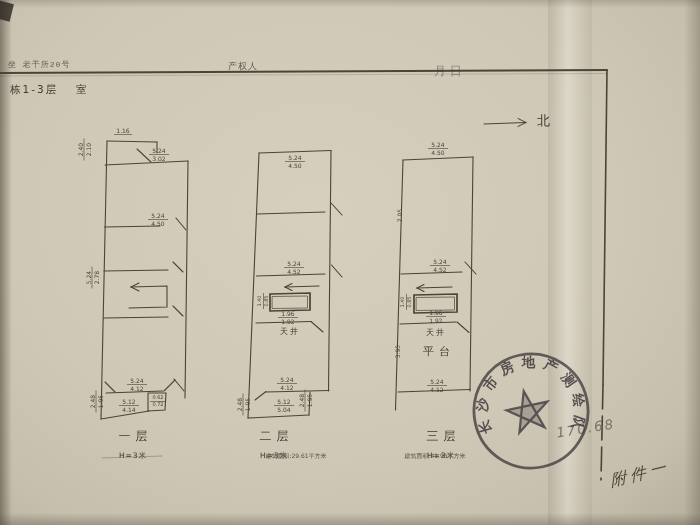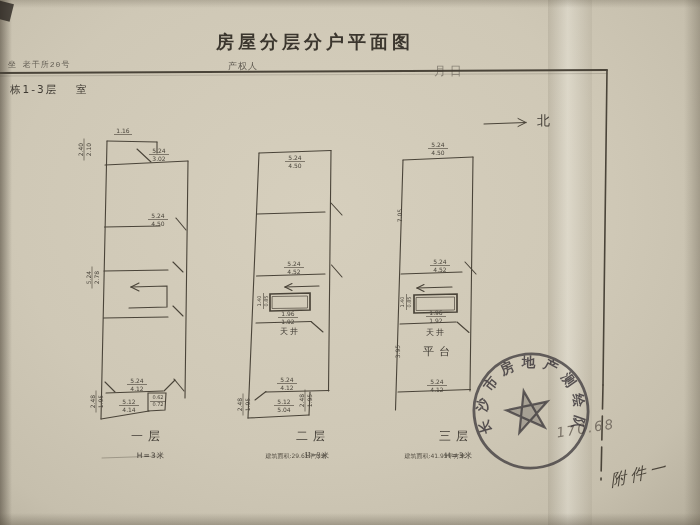--- a/index.html
+++ b/index.html
@@ -30,21 +30,21 @@
   .dim .n{display:block;border-bottom:1px solid rgba(70,64,54,.6);padding:0 1px;}
   .dim .d{display:block;}
   .dim.rot{width:22px;transform:rotate(-90deg);}
   .dim.tiny{width:16px;font-size:5px;line-height:5.5px;}
   .dim-s{position:absolute;width:22px;color:#4a453c;font-size:6px;line-height:7px;text-align:center;}
   .dim-s.ul{border-bottom:0;}
   .dim-s.ul span{border-bottom:1px solid rgba(70,64,54,.6);padding:0 2px;}
   .dim-s.rot{transform:rotate(-90deg);}
   .roomlabel{position:absolute;font-size:8px;letter-spacing:2px;color:#3f3a33;margin-top:29px;}
   .terrace{position:absolute;font-size:11px;letter-spacing:5px;color:#3f3a33;}
-  .cap{position:absolute;width:64px;text-align:right;color:#3f3a33;}
+  .cap{position:absolute;width:64px;text-align:center;color:#3f3a33;}
   .cap .f{font-size:12px;letter-spacing:5px;padding-left:5px;}
   .cap .h{font-size:7.5px;letter-spacing:1px;margin-top:6px;}
   .note{position:absolute;width:100px;text-align:center;font-size:6px;color:#565045;letter-spacing:0;}
   .hand1{left:556px;top:420px;font-size:13.5px;color:#7a7267;transform:rotate(-9deg);font-style:italic;letter-spacing:2px;}
   .hand2{left:610px;top:464px;font-size:16px;color:#4a443a;transform:rotate(-14deg) skewX(-8deg);
          font-style:italic;letter-spacing:4px;}
   svg.sealsvg{position:absolute;left:0;top:0;pointer-events:none;}
 </style>
 </head>
 <body>
@@ -133,21 +133,20 @@
         <line x1="417" y1="288" x2="424" y2="291.5"></line>
       </g>
       <path d="M414,295 L457,294 L457,312 L414,313 Z" stroke-width="1.7"></path>
       <path d="M416.5,297.5 L454.5,297 L454.5,310 L416.5,310.5 Z" stroke-width="0.7"></path>
       <line x1="400" y1="324" x2="456" y2="322"></line>
       <line x1="457" y1="322" x2="469" y2="332.5"></line>
       <line x1="398" y1="392" x2="470.5" y2="389.5"></line>
     </g>
   </svg>
 
-  <div class="t title">房屋分层分户平面图</div>
   <div class="t small" style="left:8px;top:59px;">坐 老干所20号</div>
   <div class="t owner" style="left:228px;top:60px;">产权人</div>
   <div class="t faint" style="left:434px;top:63px;">月  日</div>
   <div class="t bldg" style="left:10px;top:83px;">栋1-3层</div>
   <div class="t bldg" style="left:76px;top:83px;">室</div>
   <div class="t north-label" style="left:537px;top:112px;">北</div>
 
   <div class="dim-s ul" style="left:112px;top:127px;"><span>1.16</span></div>
   <div class="dim rot" style="left:73px;top:142px;">
       <span class="n">2.40</span>
@@ -239,21 +238,21 @@
     </div>
 
   <div class="roomlabel" style="left:280px;top:297px;">天井</div>
   <div class="roomlabel" style="left:426px;top:298px;">天井</div>
   <div class="terrace" style="left:423px;top:344px;">平台</div>
 
   <div class="cap" style="left:101px;top:428px;">
     <div class="f">一层</div>
     <div class="h">H=3米</div>
   </div>
-  <div class="cap" style="left:266px;top:428px;font-family:Liberation Serif, serif;">
+  <div class="cap" style="left:242px;top:428px;">
     <div class="f">二层</div>
     <div class="h">H=3米</div>
   </div>
   <div class="cap" style="left:409px;top:428px;">
     <div class="f">三层</div>
     <div class="h">H=3米</div>
   </div>
   <div class="note" style="left:246px;top:452px;">建筑面积:29.61平方米</div>
   <div class="note" style="left:385px;top:452px;">建筑面积:41.95平方米</div>
 

